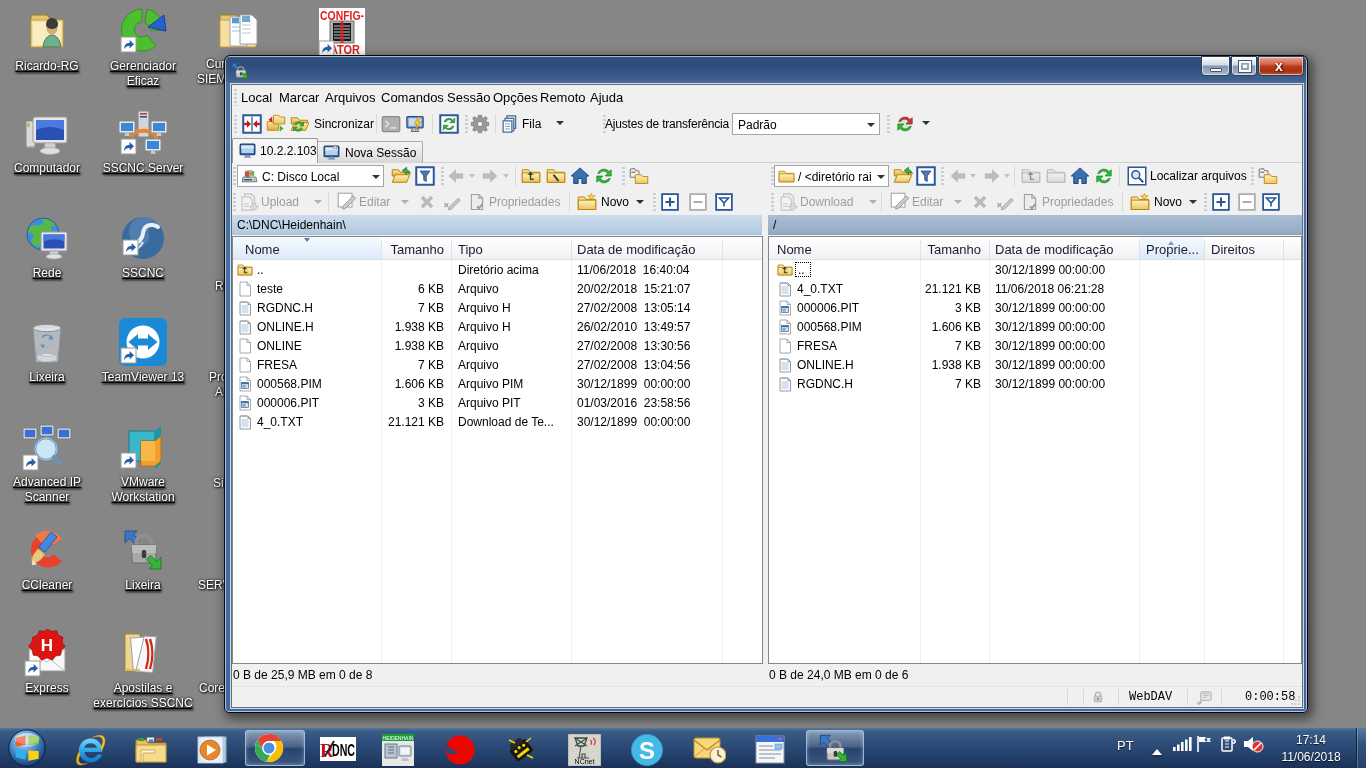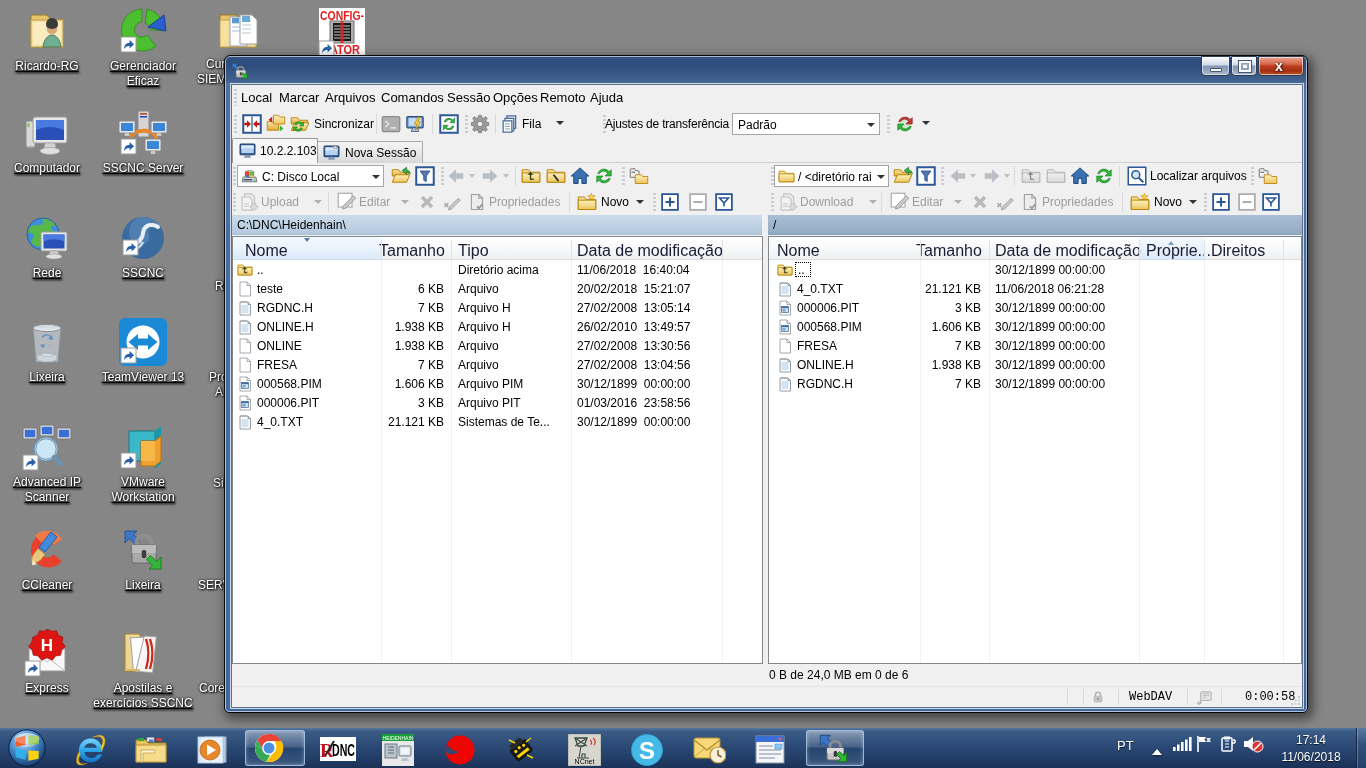--- a/index.html
+++ b/index.html
@@ -25,21 +25,21 @@
 .tbtxt{font-size:12px;color:#000;}
 .gray{color:#9d9d9d;}
 .gicon{filter:grayscale(1) opacity(.55);}
 .grip{position:absolute;width:3px;background-image:repeating-linear-gradient(180deg,#c9ced6 0 2px,transparent 2px 4px);}
 .vsep{position:absolute;width:1px;background:#d9d9d9;}
 .ico{position:absolute;}
 
 .addr{position:absolute;top:130px;height:20px;font-size:12px;padding:3px 0 0 5px;color:#000;}
 .listbox{position:absolute;top:151px;background:#fff;border:1px solid #82878c;}
 .hdrrow{position:absolute;left:0;top:0;right:0;height:23px;background:linear-gradient(180deg,#ffffff,#f6f7f8 60%,#eef0f2);border-bottom:1px solid #dcdee0;}
-.hdrtxt{position:absolute;top:5px;font-size:16px;color:#1a1a33;}
+.hdrtxt{position:absolute;top:5px;font-size:13px;color:#1a1a33;}
 .colsep{position:absolute;top:3px;bottom:3px;width:1px;background:#e0e3e6;}
 .gridline{position:absolute;top:24px;bottom:0;width:1px;background:#f0f1f2;}
 .frow{position:absolute;height:19px;font-size:12px;color:#000;}
 .fname{position:absolute;left:0;top:2px;}
 .fsize{position:absolute;top:2px;text-align:right;}
 .fcol{position:absolute;top:2px;}
 .statusbar{position:absolute;height:20px;background:#f0f0f0;font-size:12px;padding:3px 0 0 1px;color:#000;}
 
 #taskbar{position:absolute;left:0;top:728px;width:1366px;height:40px;background:linear-gradient(180deg,#54789f 0%,#3b5c87 8%,#2b4a76 45%,#24406a 70%,#1b3157 100%);}
 .tbbtn{position:absolute;top:2px;height:36px;border-radius:3px;border:1px solid rgba(165,195,225,.9);background:linear-gradient(180deg,rgba(255,255,255,.38),rgba(255,255,255,.14) 46%,rgba(30,60,100,.28) 52%,rgba(150,190,230,.25));box-shadow:inset 0 0 4px rgba(255,255,255,.35);}
@@ -811,21 +811,21 @@
           <span class="fsize" style="left:146px;width:65px;">3 KB</span>
           <span class="fcol" style="left:225px;">Arquivo PIT</span>
           <span class="fcol" style="left:344px;">01/03/2016&nbsp; 23:58:56</span>
         </div>
       <div class="frow" style="left:0;top:176px;width:528px;">
           <svg class="ico" style="left:4px;top:1px" width="16" height="16">
             <use href="#s-doclines"></use>
           </svg>
           <span class="fname" style="left:24px;">4_0.TXT</span>
           <span class="fsize" style="left:146px;width:65px;">21.121 KB</span>
-          <span class="fcol" style="left:225px;">Sistemas de Te...</span>
+          <span class="fcol" style="left:225px;">Download de Te...</span>
           <span class="fcol" style="left:344px;">30/12/1899&nbsp; 00:00:00</span>
         </div>
     </div>
 
     <div id="rlist" class="listbox" style="left:536px;width:534px;height:428px;">
       <div class="hdrrow"></div>
       <div class="abs" style="left:370px;top:0;width:65px;height:23px;background:linear-gradient(180deg,#f4f9fe,#e7f1fb 60%,#d9e9f8);border-bottom:1px solid #cfdef0;"></div>
       <span class="hdrtxt" style="left:8px;">Nome</span>
       <span class="hdrtxt" style="left:147px;width:65px;text-align:right;">Tamanho</span>
       <span class="hdrtxt" style="left:226px;">Data de modificação</span>
@@ -892,20 +892,21 @@
       <div class="frow" style="left:0;top:138px;width:531px;">
           <svg class="ico" style="left:8px;top:1px" width="16" height="16">
             <use href="#s-doclines"></use>
           </svg>
           <span class="fname" style="left:28px;">RGDNC.H</span>
           <span class="fsize" style="left:147px;width:65px;">7 KB</span>
           <span class="fcol" style="left:226px;">30/12/1899 00:00:00</span>
         </div>
     </div>
 
+    <div class="statusbar" style="left:0px;top:580px;width:531px;">0 B de 25,9 MB em 0 de 8</div>
     <div class="statusbar" style="left:536px;top:580px;width:534px;">0 B de 24,0 MB em 0 de 6</div>
     <div id="botbar" class="abs" style="left:0;top:601px;width:1070px;height:21px;background:#f0f0f0;border-top:1px solid #e4e4e4;font-family:Liberation Mono, monospace;">
       <div class="vsep" style="left:835px;top:2px;height:16px;background:#d8d8d8;"></div>
       <div class="vsep" style="left:851px;top:2px;height:16px;background:#d8d8d8;"></div>
       <svg class="ico" style="left:859px;top:3px" width="14" height="14" viewBox="0 0 16 16">
           <path d="M5 7V5.5a3 3 0 0 1 6 0V7" fill="none" stroke="#b5b5b5" stroke-width="1.6"></path>
           <rect x="3.6" y="7" width="8.8" height="6.6" rx=".8" fill="#c9c9c9" stroke="#a5a5a5" stroke-width=".7"></rect>
           <rect x="7.2" y="9" width="1.6" height="2.6" fill="#8a8a8a"></rect>
         </svg>
       <div class="vsep" style="left:886px;top:2px;height:16px;background:#d8d8d8;"></div>

